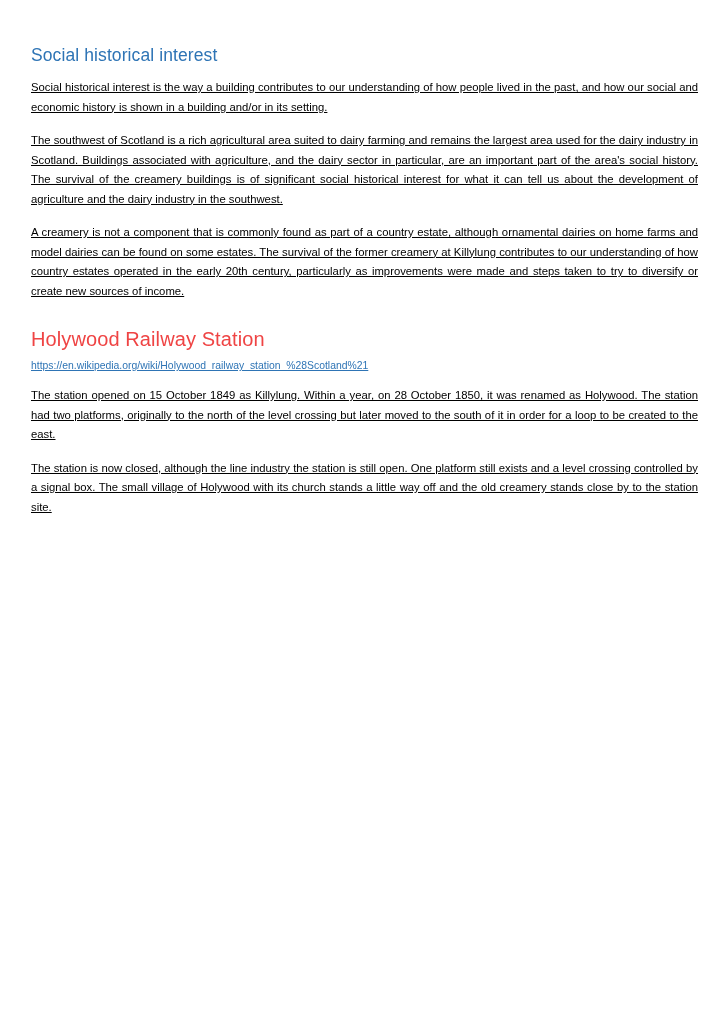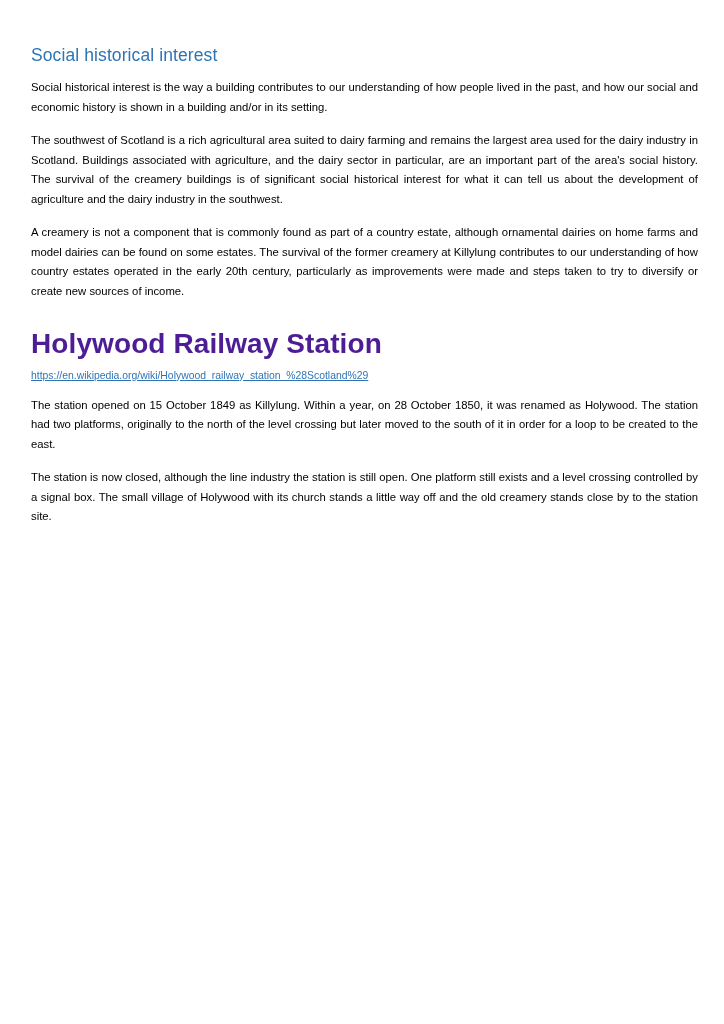--- a/index.html
+++ b/index.html
@@ -34,36 +34,37 @@
   
   h2.heading-1 {
     font-size: 17.5px;
     font-weight: normal;
     color: #2E74B5;
     margin: 0 0 12px 0;
     line-height: 1.2;
     letter-spacing: 0.1px;
   }
   h2.heading-2 {
-    font-size: 28px;
-    font-weight: bold;
-    color: #4c1d95;
+    font-size: 20px;
+    font-weight: normal;
+    color: #ef4444;
     margin: 26px 0 5px 0;
     line-height: 1.2;
     letter-spacing: 0.1px;
   }
 
   
   p.body-text {
     font-size: 11.3px;
     line-height: 19.5px;
     color: #000000;
     margin: 0 0 14px 0;
     text-align: justify;
     text-justify: inter-word;
+    text-decoration: underline;
   }
   p.body-text:last-child {
     margin-bottom: 0;
   }
 
   
   .link-row {
     margin: 0 0 12px 0;
     line-height: 16px;
   }
@@ -84,21 +85,21 @@
 
     <p class="body-text">Social historical interest is the way a building contributes to our understanding of how people lived in the past, and how our social and economic history is shown in a building and/or in its setting.</p>
 
     <p class="body-text">The southwest of Scotland is a rich agricultural area suited to dairy farming and remains the largest area used for the dairy industry in Scotland. Buildings associated with agriculture, and the dairy sector in particular, are an important part of the area's social history. The survival of the creamery buildings is of significant social historical interest for what it can tell us about the development of agriculture and the dairy industry in the southwest.</p>
 
     <p class="body-text">A creamery is not a component that is commonly found as part of a country estate, although ornamental dairies on home farms and model dairies can be found on some estates. The survival of the former creamery at Killylung contributes to our understanding of how country estates operated in the early 20th century, particularly as improvements were made and steps taken to try to diversify or create new sources of income.</p>
 
     <h2 class="heading-2">Holywood Railway Station</h2>
 
     <div class="link-row">
-      <a class="url-link" href="#" title="https://en.wikipedia.org/wiki/Holywood_railway_station_%28Scotland%29">https://en.wikipedia.org/wiki/Holywood_railway_station_%28Scotland%29</a>
+      <a class="url-link" href="#" title="https://en.wikipedia.org/wiki/Holywood_railway_station_%28Scotland%29">https://en.wikipedia.org/wiki/Holywood_railway_station_%28Scotland%21</a>
     </div>
 
     <p class="body-text">The station opened on 15 October 1849 as Killylung. Within a year, on 28 October 1850, it was renamed as Holywood. The station had two platforms, originally to the north of the level crossing but later moved to the south of it in order for a loop to be created to the east.</p>
 
     <p class="body-text">The station is now closed, although the line industry the station is still open. One platform still exists and a level crossing controlled by a signal box. The small village of Holywood with its church stands a little way off and the old creamery stands close by to the station site.</p>
 
   </div>
 </div>
 
 </body></html>

